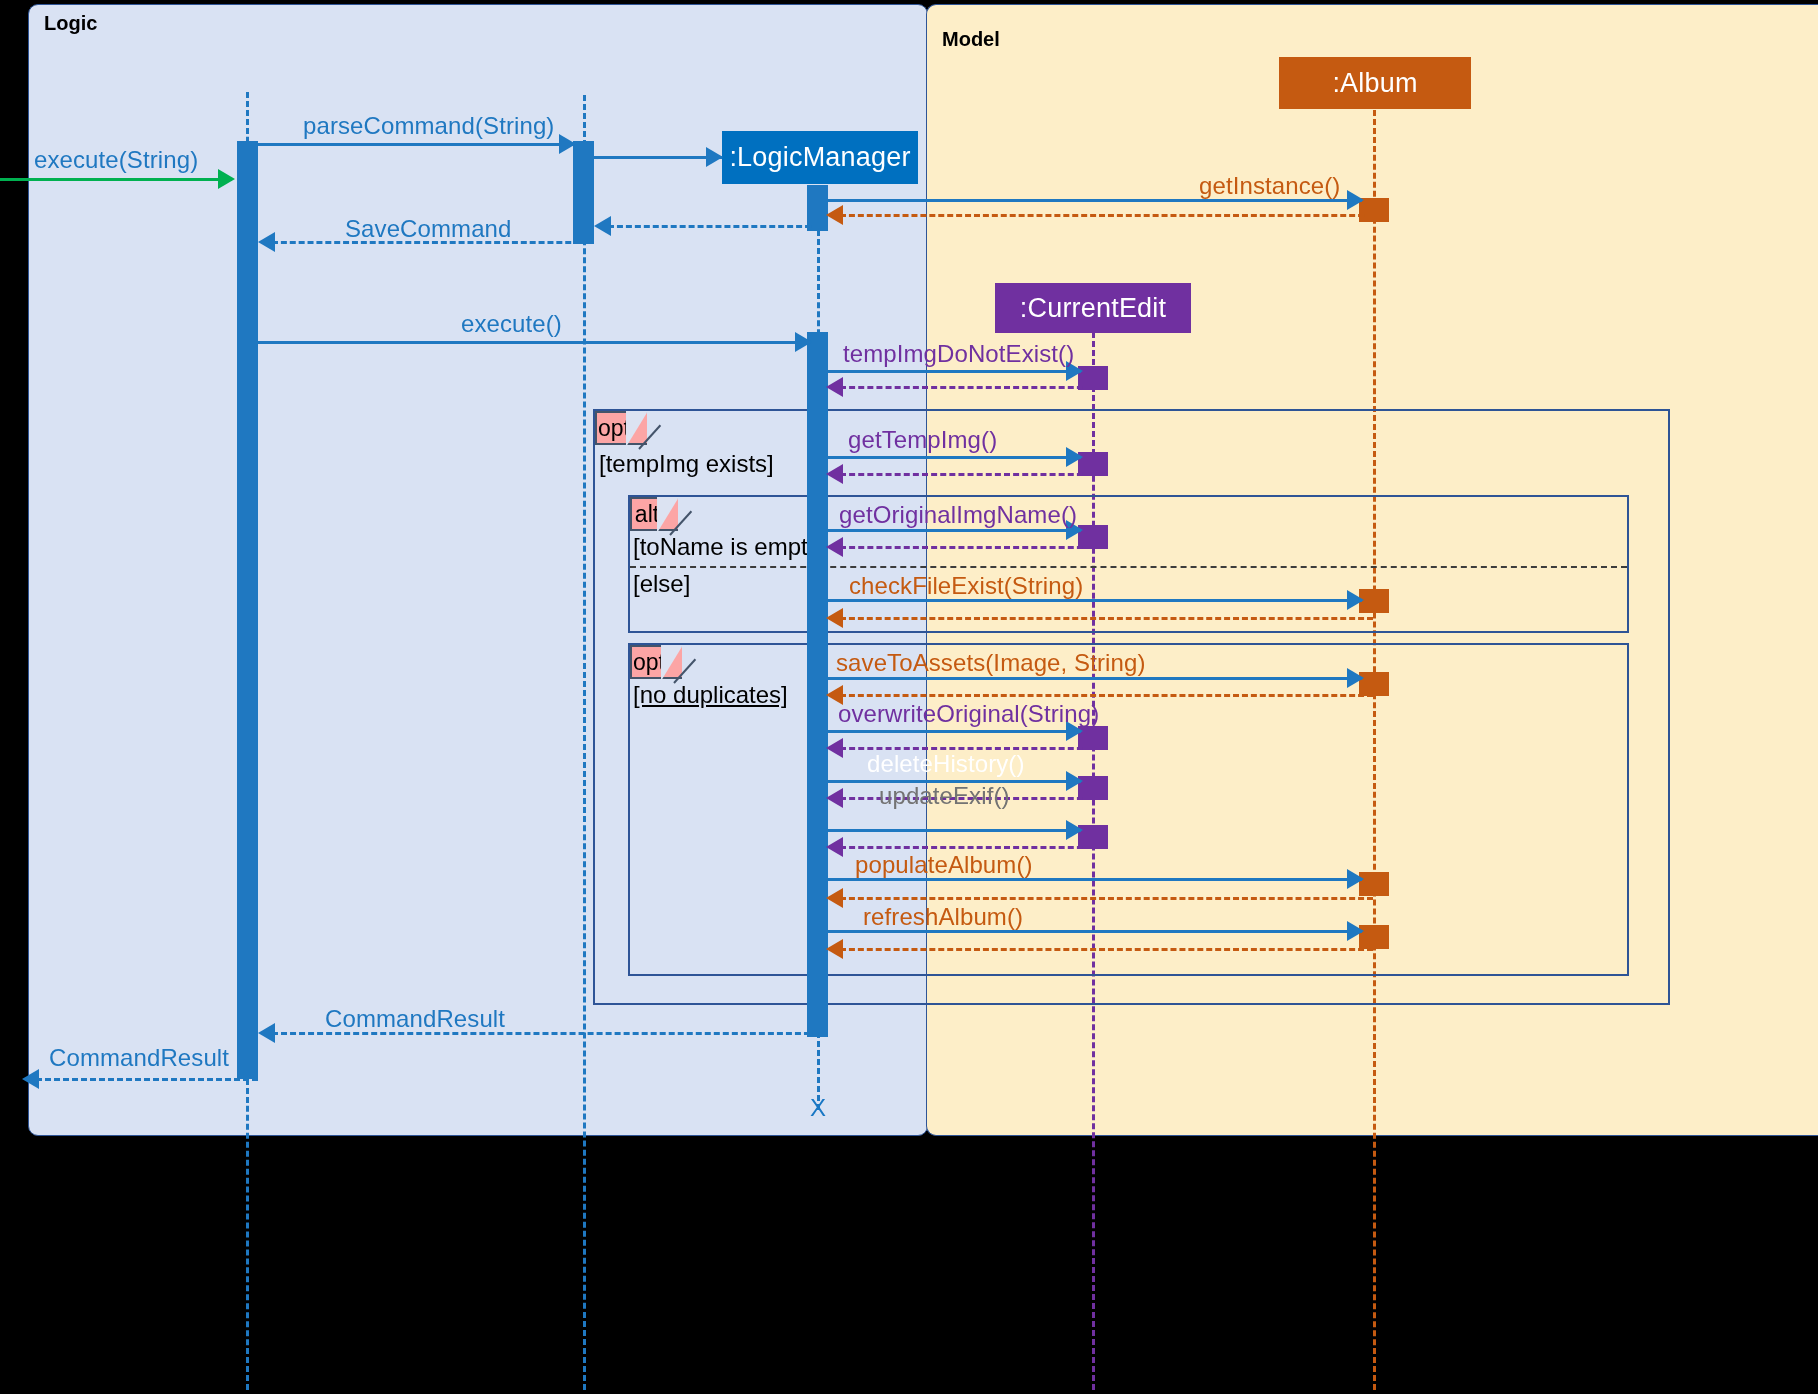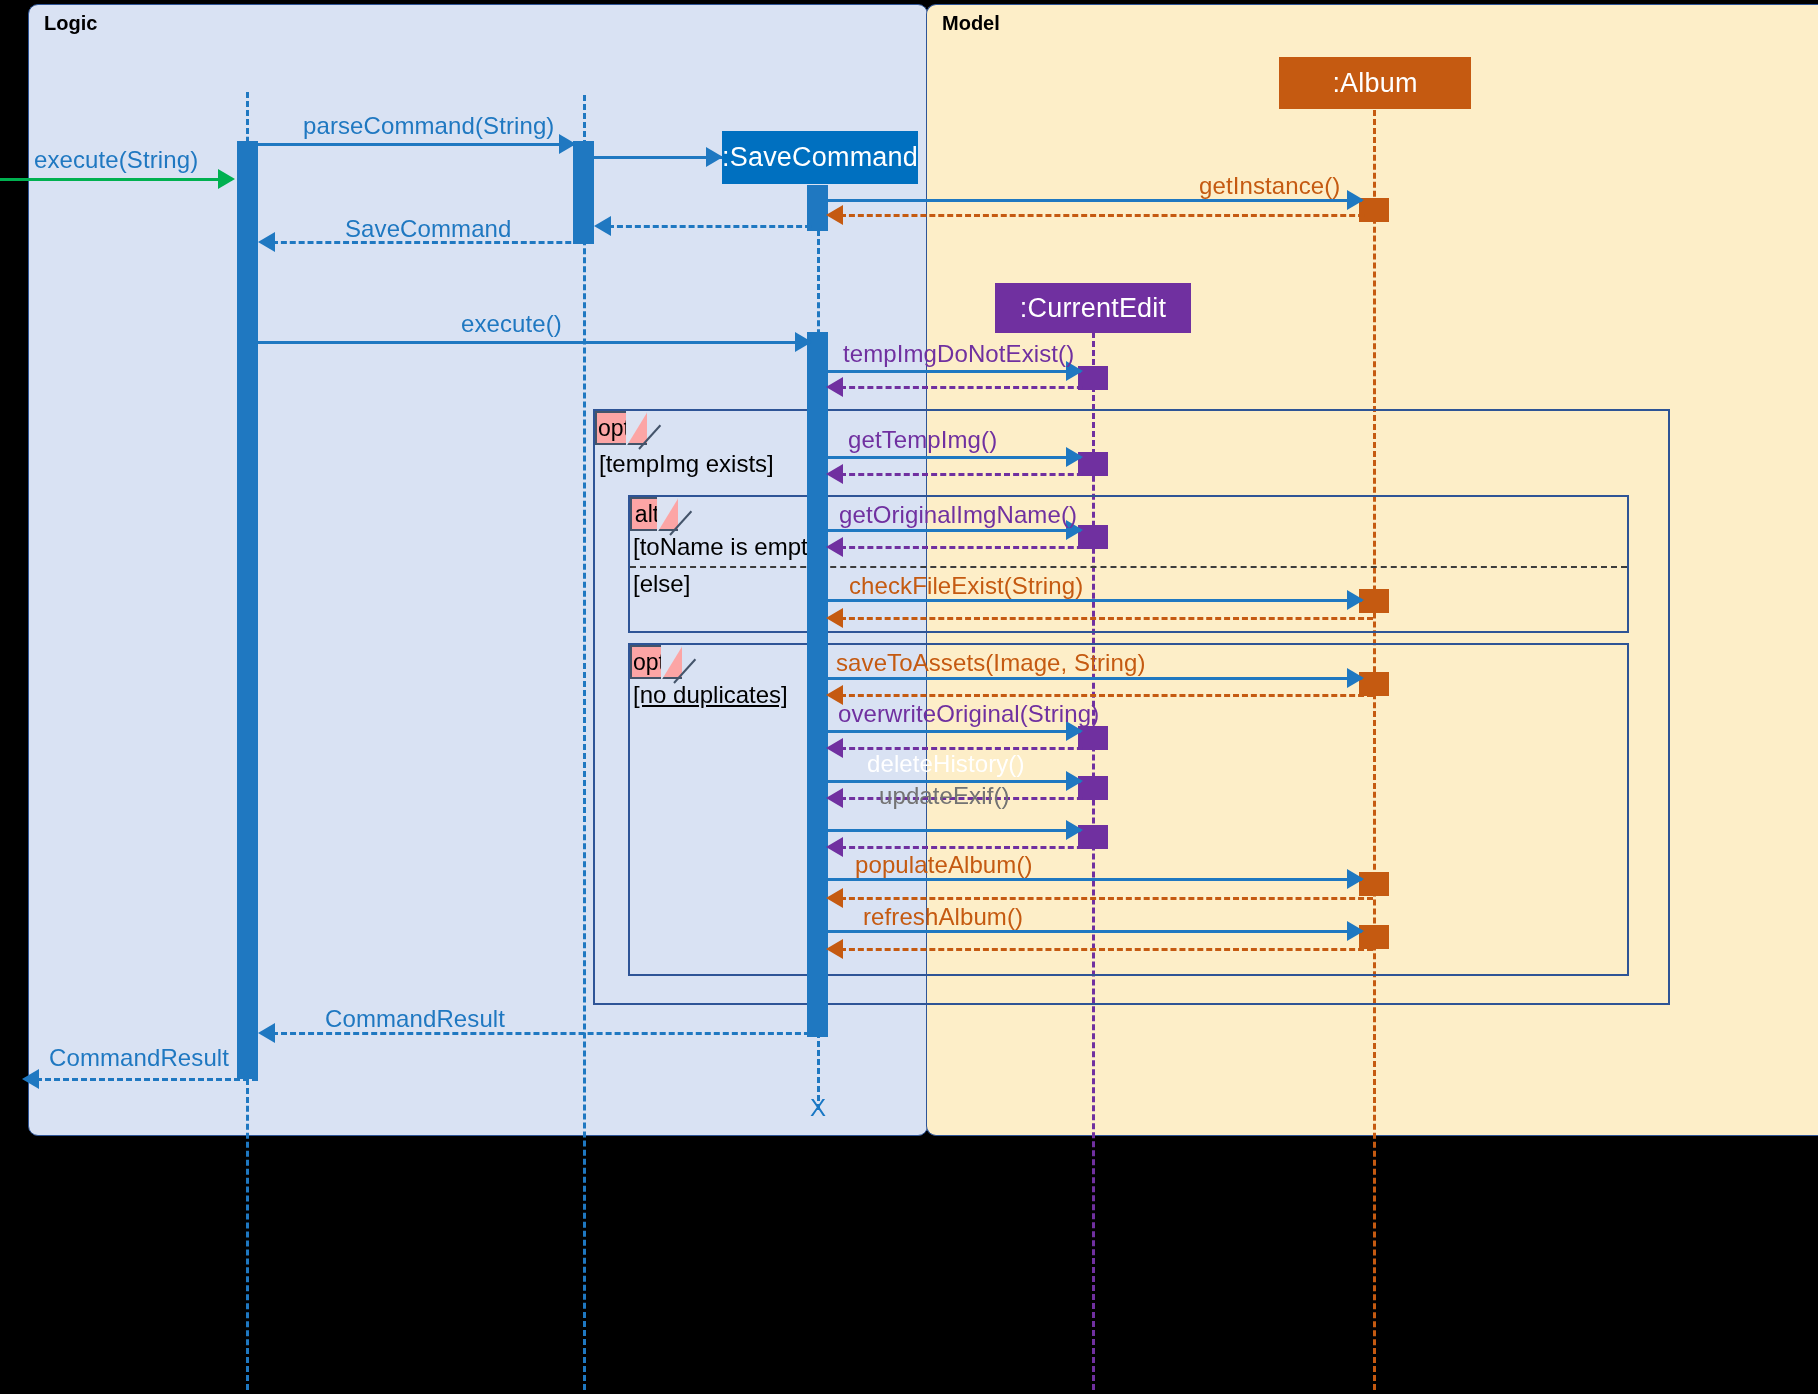--- a/index.html
+++ b/index.html
@@ -130,21 +130,21 @@
 </style>
 </head>
 <body>
 
 <div id="canvas">
 
   <div class="partition" style="left:28px; top:4px; width:900px; height:1132px; background:#d9e2f3;"></div>
   <div class="partition" style="left:926px; top:4px; width:892px; height:1132px; background:#fdeec8; border-right:none; border-top-right-radius:0; border-bottom-right-radius:0;"></div>
 
   <div class="partition-label" style="left:44px; top:12px;">Logic</div>
-  <div class="partition-label" style="left:942px; top:12px;text-align:right;">Model</div>
+  <div class="partition-label" style="left:942px; top:28px;text-align:right;">Model</div>
 
   <div class="lifeline" style="left:246px; top:92px; height:1298px; border-left-color:#1f78c1;"></div>
   <div class="lifeline" style="left:583px; top:95px; height:1295px; border-left-color:#1f78c1;"></div>
   <div class="lifeline" style="left:817px; top:185px; height:925px; border-left-color:#1f78c1;"></div>
   <div class="lifeline" style="left:1092px; top:332px; height:1058px; border-left-color:#7030a0;"></div>
   <div class="lifeline" style="left:1373px; top:110px; height:1280px; border-left-color:#c55a11;"></div>
 
   <div class="frag" style="left:593px; top:409px; width:1077px; height:596px;"></div>
   <div class="frag-tab" style="left:595px; top:411px; width:52px; height:34px;">
     <div class="frag-kind">opt</div>
@@ -177,21 +177,21 @@
   <div class="activation" style="left:1078px; top:776px; width:30px; height:24px; background:#7030a0;"></div>
   <div class="activation" style="left:1078px; top:825px; width:30px; height:24px; background:#7030a0;"></div>
 
   <div class="activation" style="left:1359px; top:198px; width:30px; height:24px; background:#c55a11;"></div>
   <div class="activation" style="left:1359px; top:589px; width:30px; height:24px; background:#c55a11;"></div>
   <div class="activation" style="left:1359px; top:672px; width:30px; height:24px; background:#c55a11;"></div>
   <div class="activation" style="left:1359px; top:872px; width:30px; height:24px; background:#c55a11;"></div>
   <div class="activation" style="left:1359px; top:925px; width:30px; height:24px; background:#c55a11;"></div>
 
   <div class="participant" style="left:722px; top:131px; width:196px; height:53px; background:#0070c0;">
-    <span>:SaveCommand</span>
+    <span>:LogicManager</span>
   </div>
   <div class="participant" style="left:995px; top:283px; width:196px; height:50px; background:#7030a0;">
     <span>:CurrentEdit</span>
   </div>
   <div class="participant" style="left:1279px; top:57px; width:192px; height:52px; background:#c55a11;">
     <span>:Album</span>
   </div>
 
   <div class="msg" style="left:0px; top:178px;">
     <div class="line" style="width:232px; border-top-color:#00b050;"></div>

